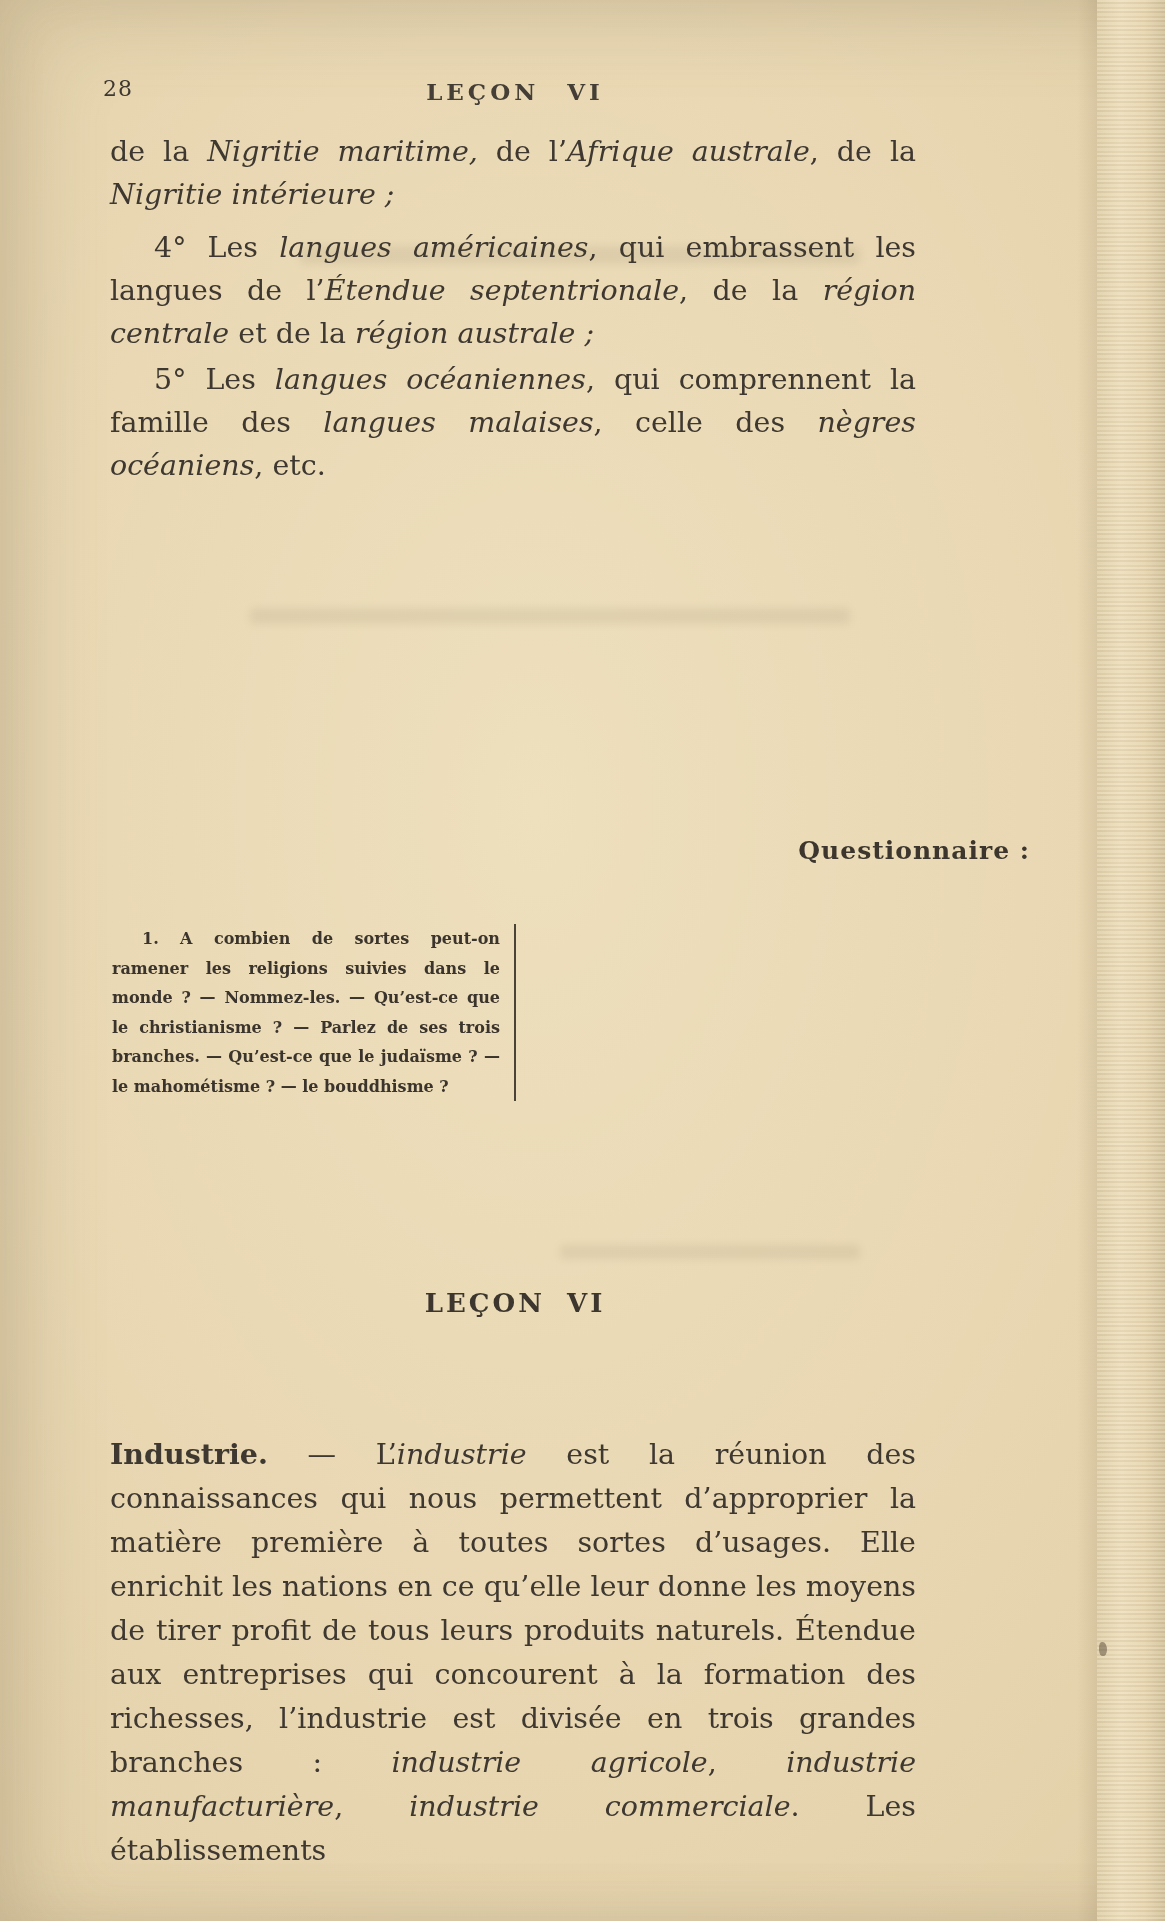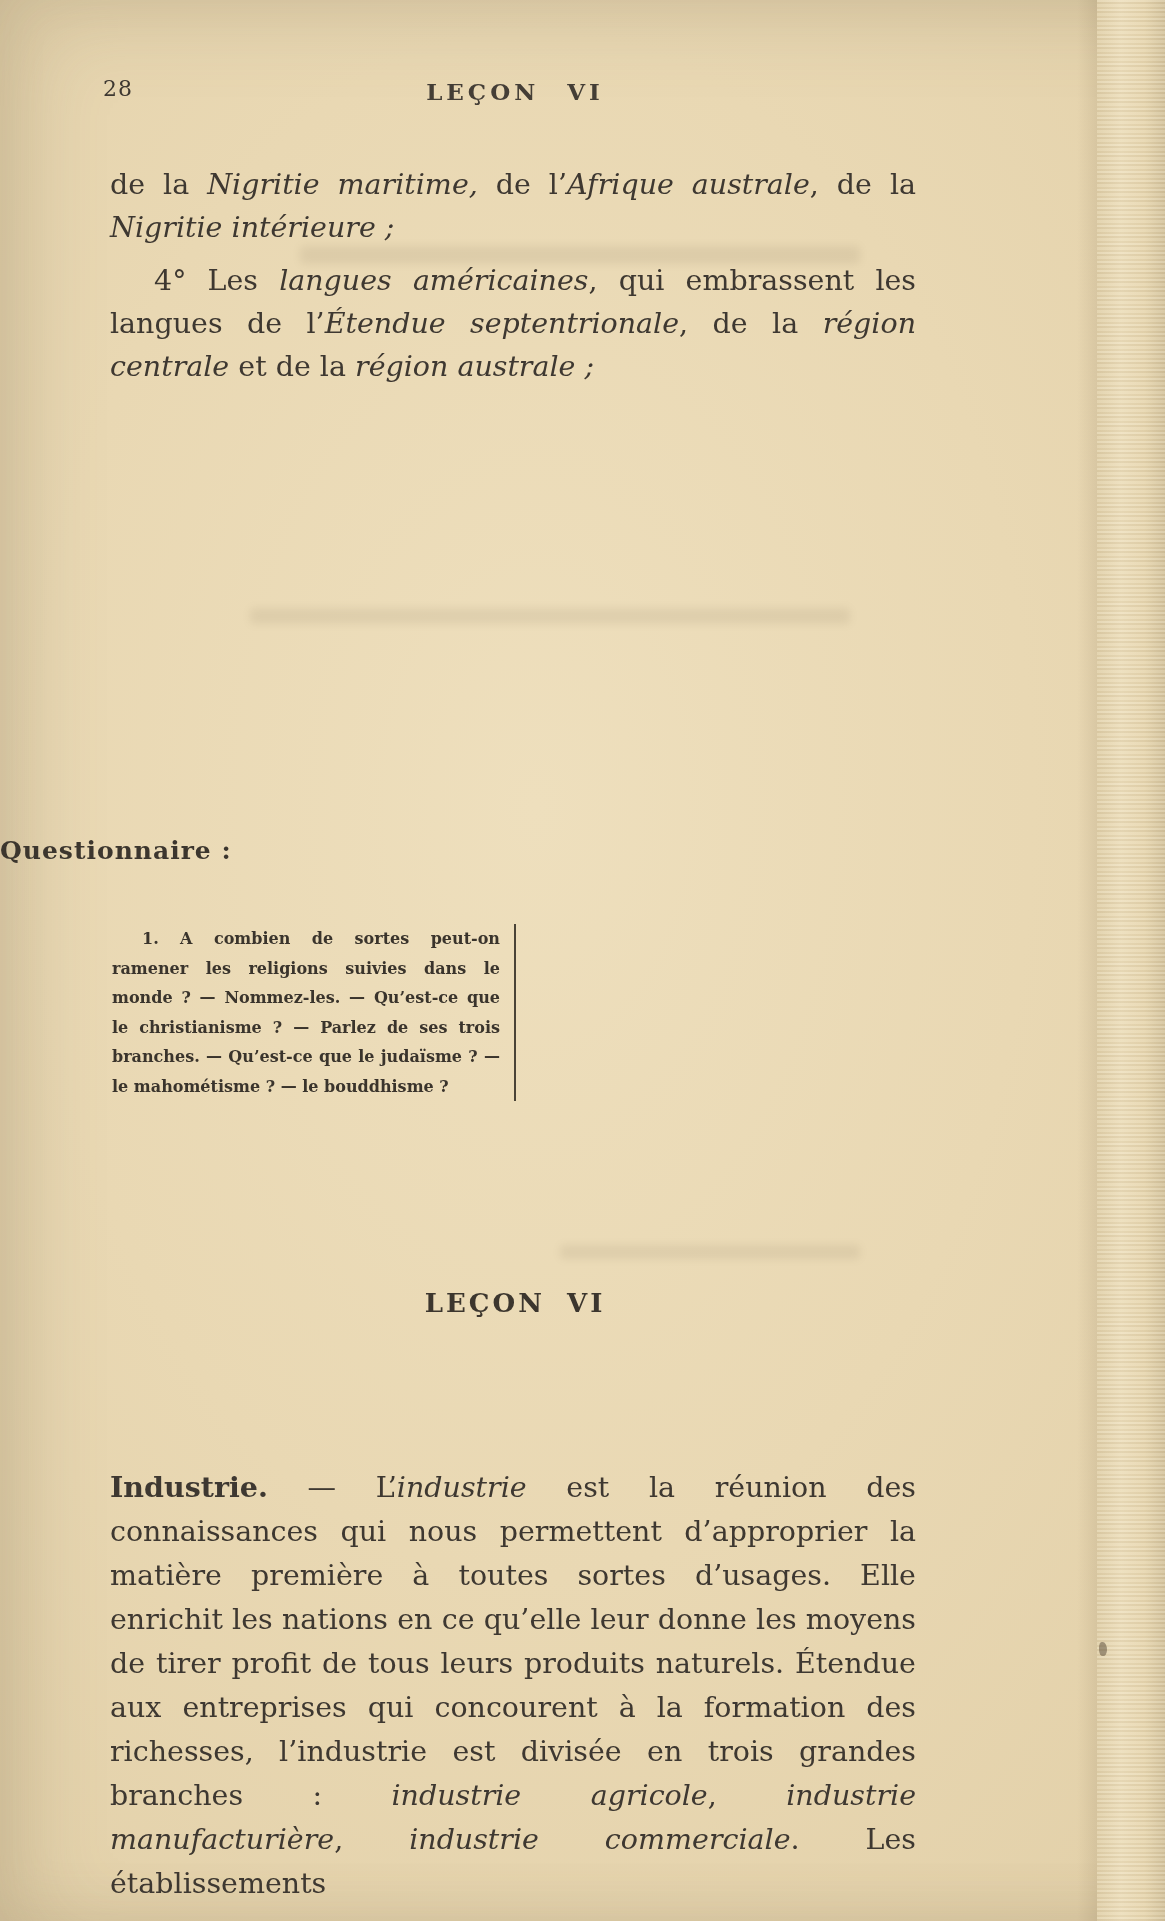--- a/index.html
+++ b/index.html
@@ -36,26 +36,26 @@
   .smudge{
     position:absolute;filter:blur(4px);opacity:.10;background:#6b5b41;border-radius:4px;
   }
   .txt{position:absolute;margin:0;}
   .pgnum{left:103px;top:76px;font-size:22px;letter-spacing:1px;}
   .runhead{left:0;width:1030px;top:78px;text-align:center;font-size:23px;font-weight:bold;letter-spacing:4px;word-spacing:16px;color:#45403а;}
   .runhead{color:#443e36;}
   .body-par{
     left:110px;width:806px;
     font-size:28.5px;line-height:43px;
-    text-align:justify;text-justify:inter-word;margin-top:33px;
+    text-align:justify;text-justify:inter-word;
   }
   .indent{text-indent:44px;}
   .it{font-style:italic;}
   .bd{font-weight:bold;}
-  .q-head{left:0;width:1030px;top:836px;text-align:left;font-size:25px;font-weight:bold;letter-spacing:1px;color:#3c362e;}
+  .q-head{left:0;width:1030px;top:836px;text-align:right;font-size:25px;font-weight:bold;letter-spacing:1px;color:#3c362e;}
   .q-cols{
     position:absolute;left:112px;top:924px;width:812px;
     display:flex;align-items:stretch;
     font-size:16px;font-weight:bold;line-height:29.5px;
     text-align:justify;color:#3a342c;
   }
   .q-left{width:388px;padding-right:14px;border-right:2.5px solid #4a4337;}
   .q-left p{margin:0;text-indent:30px;}
   .q-right{width:392px;padding-left:16px;}
   .q-right p{margin:0;}
@@ -75,20 +75,21 @@
   <div class="smudge" style="left:250px;top:608px;width:600px;height:16px;"></div>
   <div class="smudge" style="left:560px;top:1245px;width:300px;height:14px;"></div>
 
   <p class="txt pgnum">28</p>
   <p class="txt runhead">LEÇON VI</p>
 
   <p class="txt body-par" style="top:130px;"><span>de la </span><span class="it">Nigritie maritime,</span><span> de l’</span><span class="it">Afrique australe</span><span>, de la </span><span class="it">Nigritie intérieure ;</span></p>
 
   <p class="txt body-par indent" style="top:226px;"><span>4° Les </span><span class="it">langues américaines</span><span>, qui embrassent les langues de l’</span><span class="it">Étendue septentrionale</span><span>, de la </span><span class="it">région centrale</span><span> et de la </span><span class="it">région australe ;</span></p>
 
+  <p class="txt body-par indent" style="top:358px;"><span>5° Les </span><span class="it">langues océaniennes</span><span>, qui comprennent la famille des </span><span class="it">langues malaises</span><span>, celle des </span><span class="it">nègres océaniens</span><span>, etc.</span></p>
 
 
   <p class="txt q-head">Questionnaire :</p>
 
   <div class="q-cols">
     <div class="q-left">
       <p>1. A combien de sortes peut-on ramener les religions suivies dans le monde ? — Nommez-les. — Qu’est-ce que le christianisme ? — Parlez de ses trois branches. — Qu’est-ce que le judaïsme ? — le mahométisme ? — le bouddhisme ?</p>
     </div>
   </div>
 

